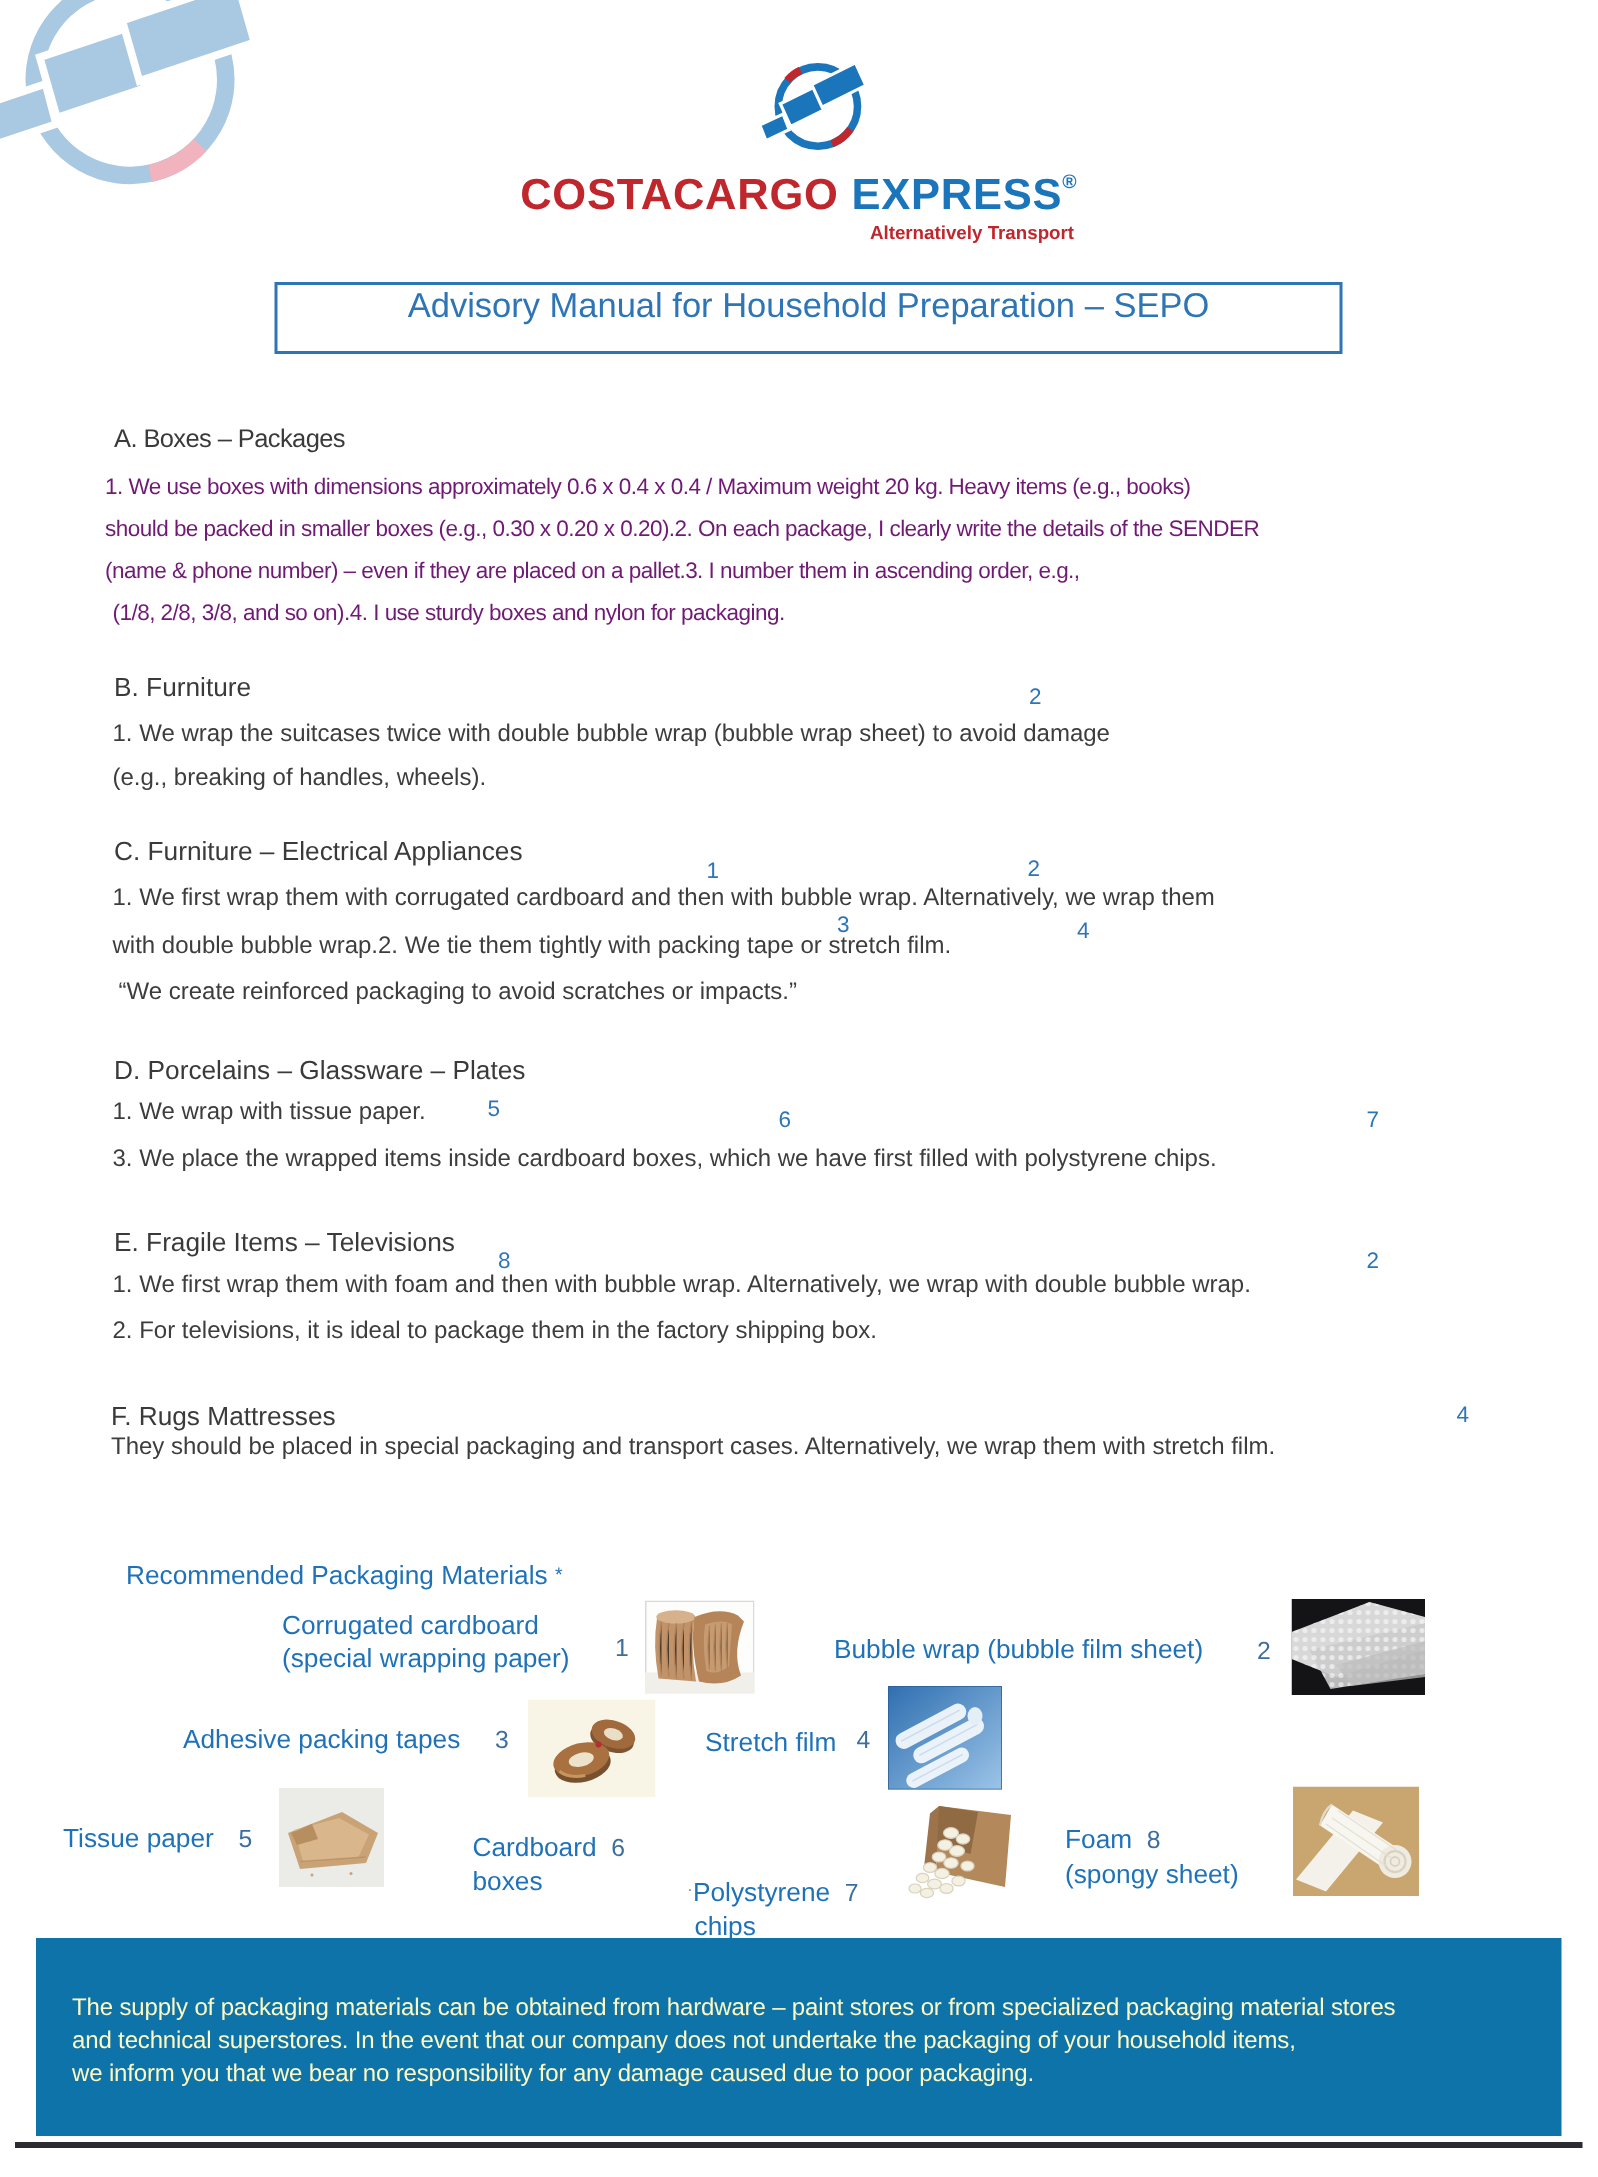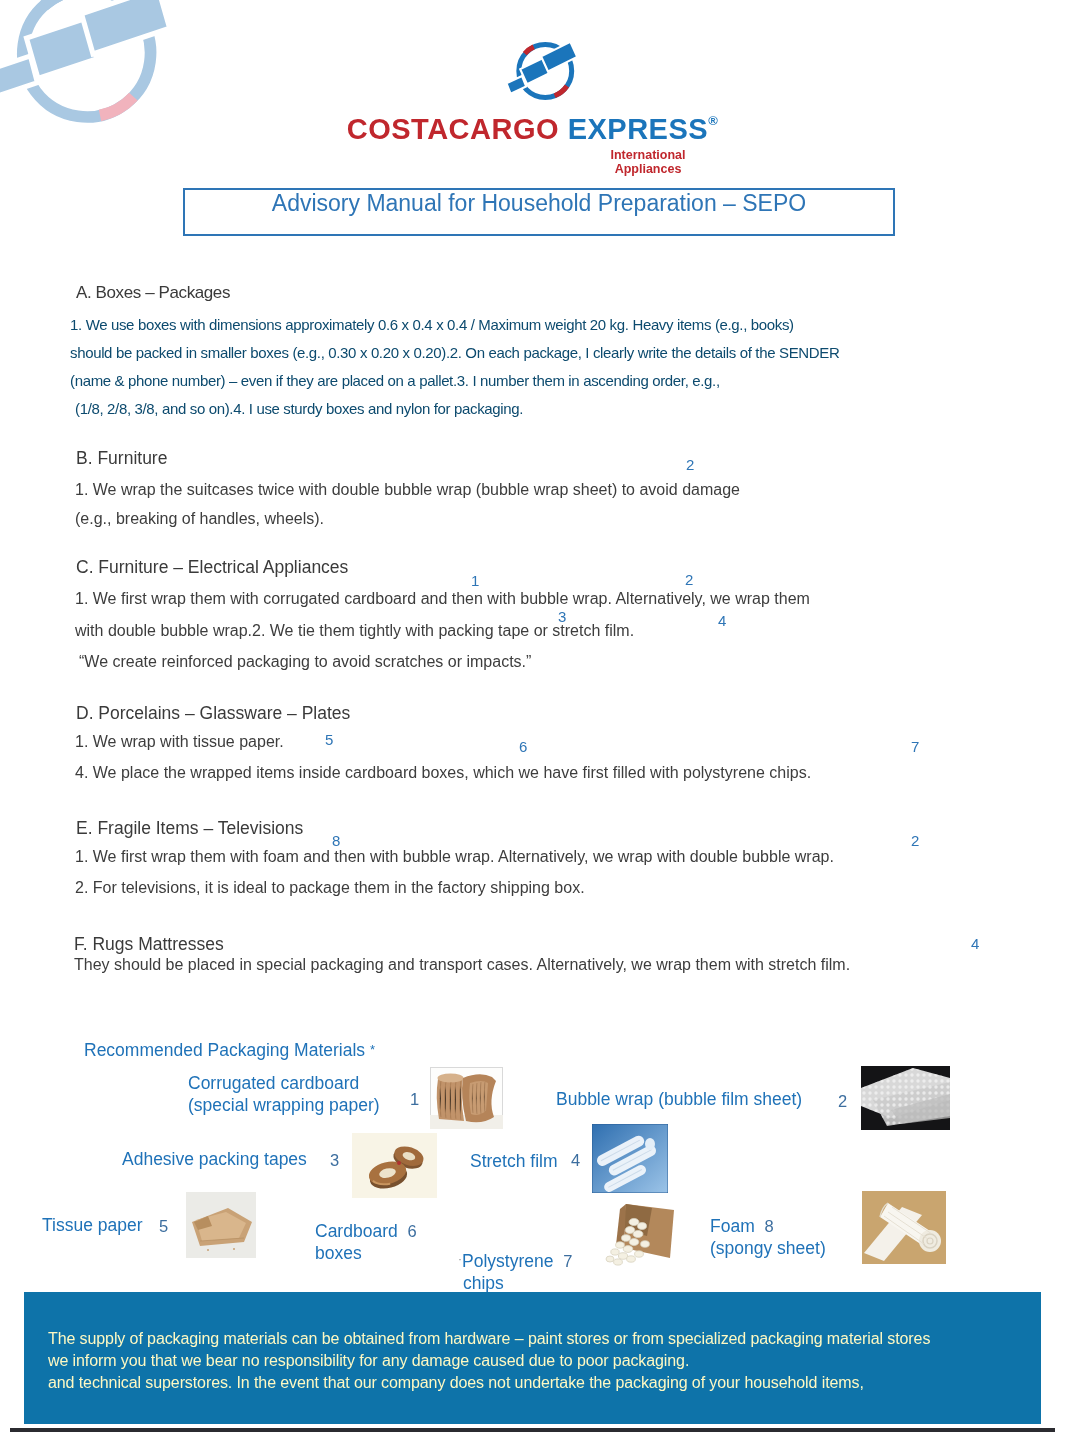--- a/index.html
+++ b/index.html
@@ -2,21 +2,21 @@
 <html style="--brand-red: #C0272D; --brand-blue: #1B75BB; --accent-blue: #2E75B6; --materials-blue: #1F72B8; --footer-bg: #0E73A9;"><head>
 <meta charset="utf-8">
 <style>
   html,body{margin:0;padding:0;background:#ffffff;}
   .page{position:relative;width:1065px;height:1451px;background:#fff;overflow:hidden;
         font-family:"Liberation Sans","DejaVu Sans",sans-serif;color:#3d3d3d;}
   .abs{position:absolute;white-space:nowrap;}
   .h{font-size:17.5px;color:#3a3a3a;}
   .hcond{font-size:17px;letter-spacing:-0.4px;color:#3a3a3a;}
   .t{font-size:16px;color:#3d3d3d;}
-  .cond{font-size:15px;letter-spacing:-0.35px;color:#0c4a6e;}
+  .cond{font-size:15px;letter-spacing:-0.35px;color:#701a75;}
   .sup{font-size:15px;color:var(--accent-blue,#2E75B6);}
   .titlebox{position:absolute;left:183px;top:188px;width:708px;height:44px;
             border:2px solid var(--accent-blue,#2E75B6);display:flex;align-items:flex-start;justify-content:center;}
   .titletext{font-size:23px;color:var(--accent-blue,#2E75B6);}
   .brandrow{position:absolute;left:0;top:113px;width:1065px;text-align:center;
             font-weight:bold;font-size:29px;letter-spacing:0.5px;}
   .brand-red{color:var(--brand-red,#C0272D);}
   .brand-blue{color:var(--brand-blue,#1B75BB);}
   .reg{font-size:13px;vertical-align:14px;color:var(--brand-blue,#1B75BB);}
   .tagline{position:absolute;left:578px;top:148px;width:140px;text-align:center;
@@ -55,21 +55,21 @@
       <polygon points="9,70 26,62 21.5,50.5 4.5,58.5" fill="#1B75BB" stroke="#fff" stroke-width="2.3"></polygon>
       <polygon points="27,59.5 51.5,47.5 44,31 19.5,43" fill="#1B75BB" stroke="#fff" stroke-width="2.3"></polygon>
       <polygon points="50,45.5 82,29.5 74.5,13 42.5,29" fill="#1B75BB" stroke="#fff" stroke-width="2.3"></polygon>
     </svg>
   </div>
 
   <div class="brandrow">
     <span class="brand-red">COSTACARGO</span>
     <span class="brand-blue">EXPRESS</span><span class="reg">®</span>
   </div>
-  <div class="tagline">International Appliances</div>
+  <div class="tagline">Alternatively Transport</div>
 
   <div class="titlebox">
     <span class="titletext">Advisory Manual for Household Preparation – SEPO</span>
   </div>
 
   <div class="abs hcond" style="left:76px;top:283px;">A. Boxes – Packages</div>
   <div class="abs cond" style="left:70px;top:316px;">1. We use boxes with dimensions approximately 0.6 x 0.4 x 0.4 / Maximum weight 20 kg. Heavy items (e.g., books)</div>
   <div class="abs cond" style="left:70px;top:344px;">should be packed in smaller boxes (e.g., 0.30 x 0.20 x 0.20).2. On each package, I clearly write the details of the SENDER</div>
   <div class="abs cond" style="left:70px;top:372px;">(name &amp; phone number) – even if they are placed on a pallet.3. I number them in ascending order, e.g.,</div>
   <div class="abs cond" style="left:75px;top:400px;">(1/8, 2/8, 3/8, and so on).4. I use sturdy boxes and nylon for packaging.</div>
@@ -86,21 +86,21 @@
   <div class="abs sup" style="left:558px;top:608px;">3</div>
   <div class="abs sup" style="left:718px;top:612px;">4</div>
   <div class="abs t" style="left:75px;top:622px;">with double bubble wrap.2. We tie them tightly with packing tape or stretch film.</div>
   <div class="abs t" style="left:79px;top:653px;">“We create reinforced packaging to avoid scratches or impacts.”</div>
 
   <div class="abs h" style="left:76px;top:703px;">D. Porcelains – Glassware – Plates</div>
   <div class="abs t" style="left:75px;top:733px;">1. We wrap with tissue paper.</div>
   <div class="abs sup" style="left:325px;top:731px;">5</div>
   <div class="abs sup" style="left:519px;top:738px;">6</div>
   <div class="abs sup" style="left:911px;top:738px;">7</div>
-  <div class="abs t" style="left:75px;top:764px;">4. We place the wrapped items inside cardboard boxes, which we have first filled with polystyrene chips.</div>
+  <div class="abs t" style="left:75px;top:764px;">3. We place the wrapped items inside cardboard boxes, which we have first filled with polystyrene chips.</div>
 
   <div class="abs h" style="left:76px;top:818px;">E. Fragile Items – Televisions</div>
   <div class="abs sup" style="left:332px;top:832px;">8</div>
   <div class="abs sup" style="left:911px;top:832px;">2</div>
   <div class="abs t" style="left:75px;top:848px;">1. We first wrap them with foam and then with bubble wrap. Alternatively, we wrap with double bubble wrap.</div>
   <div class="abs t" style="left:75px;top:879px;">2. For televisions, it is ideal to package them in the factory shipping box.</div>
 
   <div class="abs h" style="left:74px;top:934px;">F. Rugs Mattresses</div>
   <div class="abs sup" style="left:971px;top:935px;">4</div>
   <div class="abs t" style="left:74px;top:956px;">They should be placed in special packaging and transport cases. Alternatively, we wrap them with stretch film.</div>
@@ -267,19 +267,19 @@
             <line x1="26" y1="21" x2="66" y2="48"></line>
             <line x1="22" y1="25" x2="62" y2="53"></line>
         </g>
       </g>
     </svg>
   </div>
 
   <div class="footerbox">
     <div style="position:absolute;left:24px;top:36px;">
       <div class="fline">The supply of packaging materials can be obtained from hardware – paint stores or from specialized packaging material stores</div>
+      <div class="fline">and technical superstores. In the event that our company does not undertake the packaging of your household items,</div>
       <div class="fline">we inform you that we bear no responsibility for any damage caused due to poor packaging.</div>
-      <div class="fline">and technical superstores. In the event that our company does not undertake the packaging of your household items,</div>
     </div>
   </div>
   <div class="bottomrule"></div>
 
 </div>
 
 </body></html>

